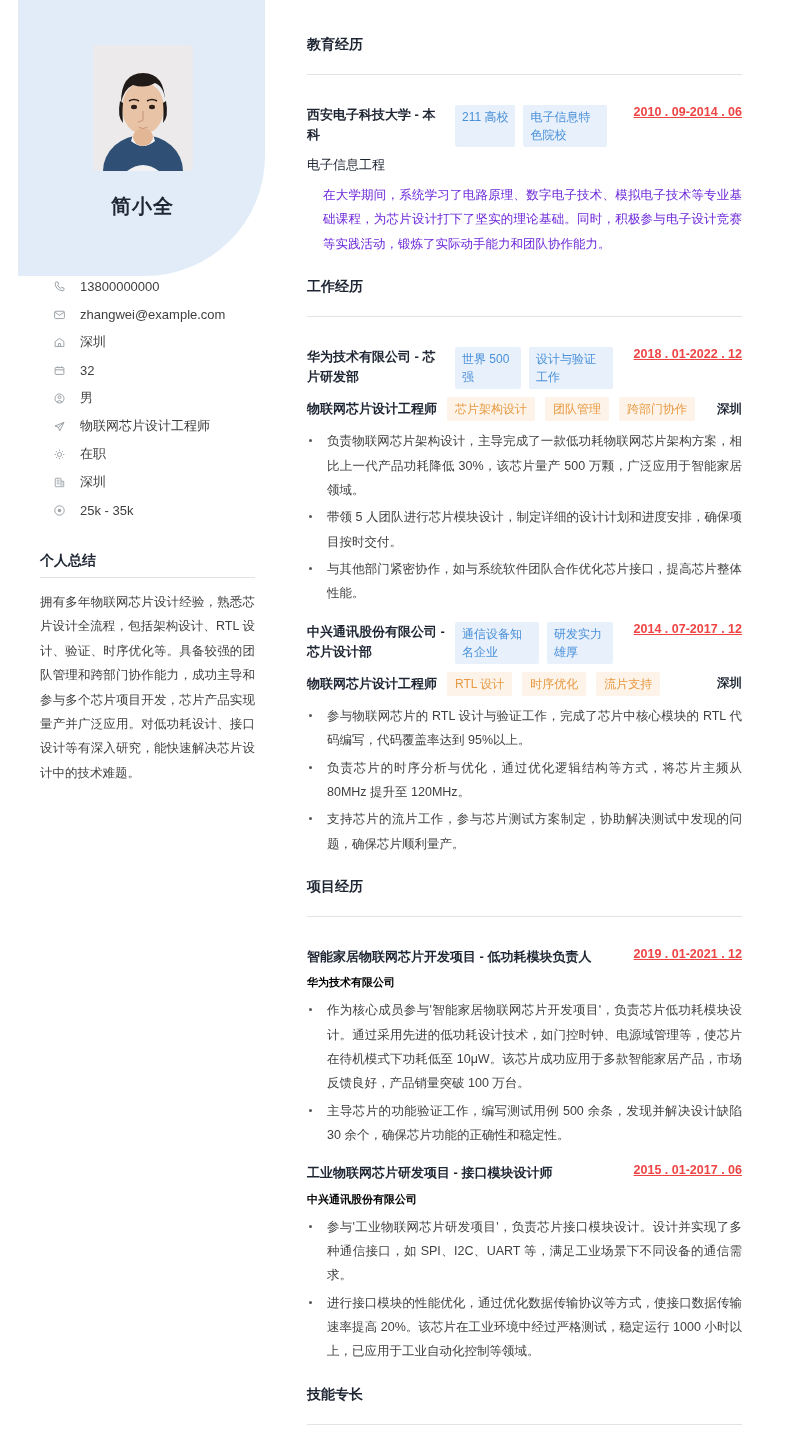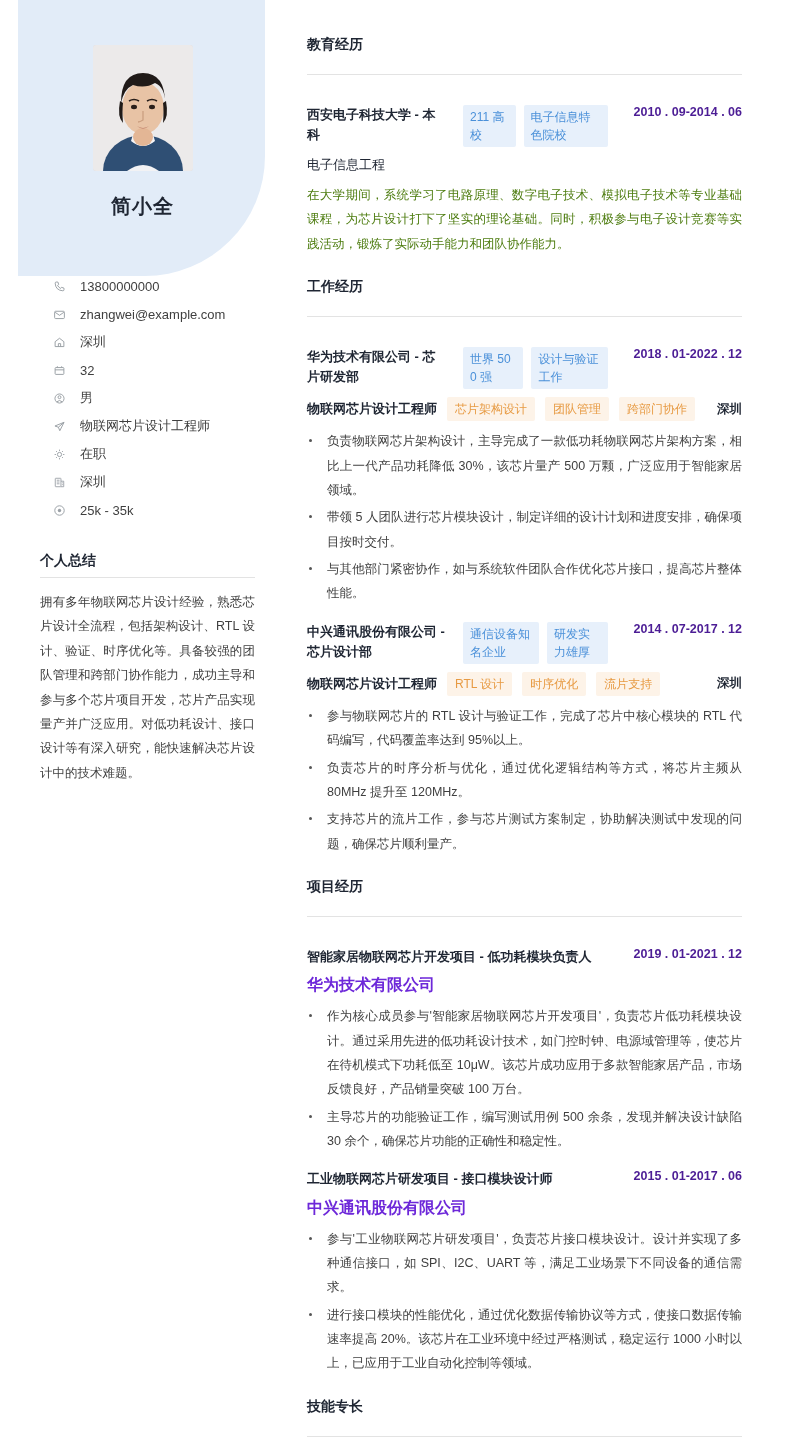--- a/index.html
+++ b/index.html
@@ -117,21 +117,21 @@
     border-bottom: 1px solid #e3e3e3;
     margin-bottom: 30px;
   }
 
   .entry { margin-bottom: 16px; }
   .entry:last-child { margin-bottom: 0; }
 
   .entry-row1 {
     display: flex;
     align-items: flex-start;
-    gap: 16px;
+    gap: 8px;
   }
   .org-name {
     font-size: 13px;
     font-weight: 700;
     color: #1f2633;
     line-height: 1.55;
     max-width: 140px;
     flex: 0 0 auto;
   }
   .org-name.wide { max-width: none; flex: 1 1 auto; }
@@ -149,24 +149,25 @@
     padding: 3px 7px;
     border-radius: 2px;
     max-width: 66px;
     word-break: break-all;
   }
   .tag-blue.w2 { max-width: 84px; }
   .date {
     margin-left: auto;
     font-size: 12.5px;
     font-weight: 700;
-    color: #4c1d95;
+    color: #ef4444;
     white-space: nowrap;
     padding-left: 10px;
     flex: 0 0 auto;
+    text-decoration: underline;
   }
 
   .entry-row2 {
     display: flex;
     align-items: center;
     gap: 10px;
     margin-top: 8px;
   }
   .role-name {
     font-size: 13px;
@@ -191,31 +192,32 @@
     white-space: nowrap;
   }
 
   .major {
     font-size: 13px;
     font-weight: 400;
     color: #1f2633;
     margin-top: 9px;
   }
   .sub-org {
-    font-size: 16px;
-    font-weight: 700;
-    color: #6d28d9;
+    font-size: 11px;
+    font-weight: 700;
+    color: #000000;
     margin-top: 8px;
   }
   .para {
     margin-top: 9px;
     font-size: 12.5px;
     line-height: 1.95;
-    color: #4d7c0f;
+    color: #6d28d9;
     text-align: justify;
+    margin-left: 16px;
   }
   .bullets { margin-top: 8px; list-style: none; }
   .bullets li {
     position: relative;
     padding-left: 20px;
     font-size: 12.5px;
     line-height: 1.95;
     color: #3f3f3f;
     margin-bottom: 3px;
     text-align: justify;

